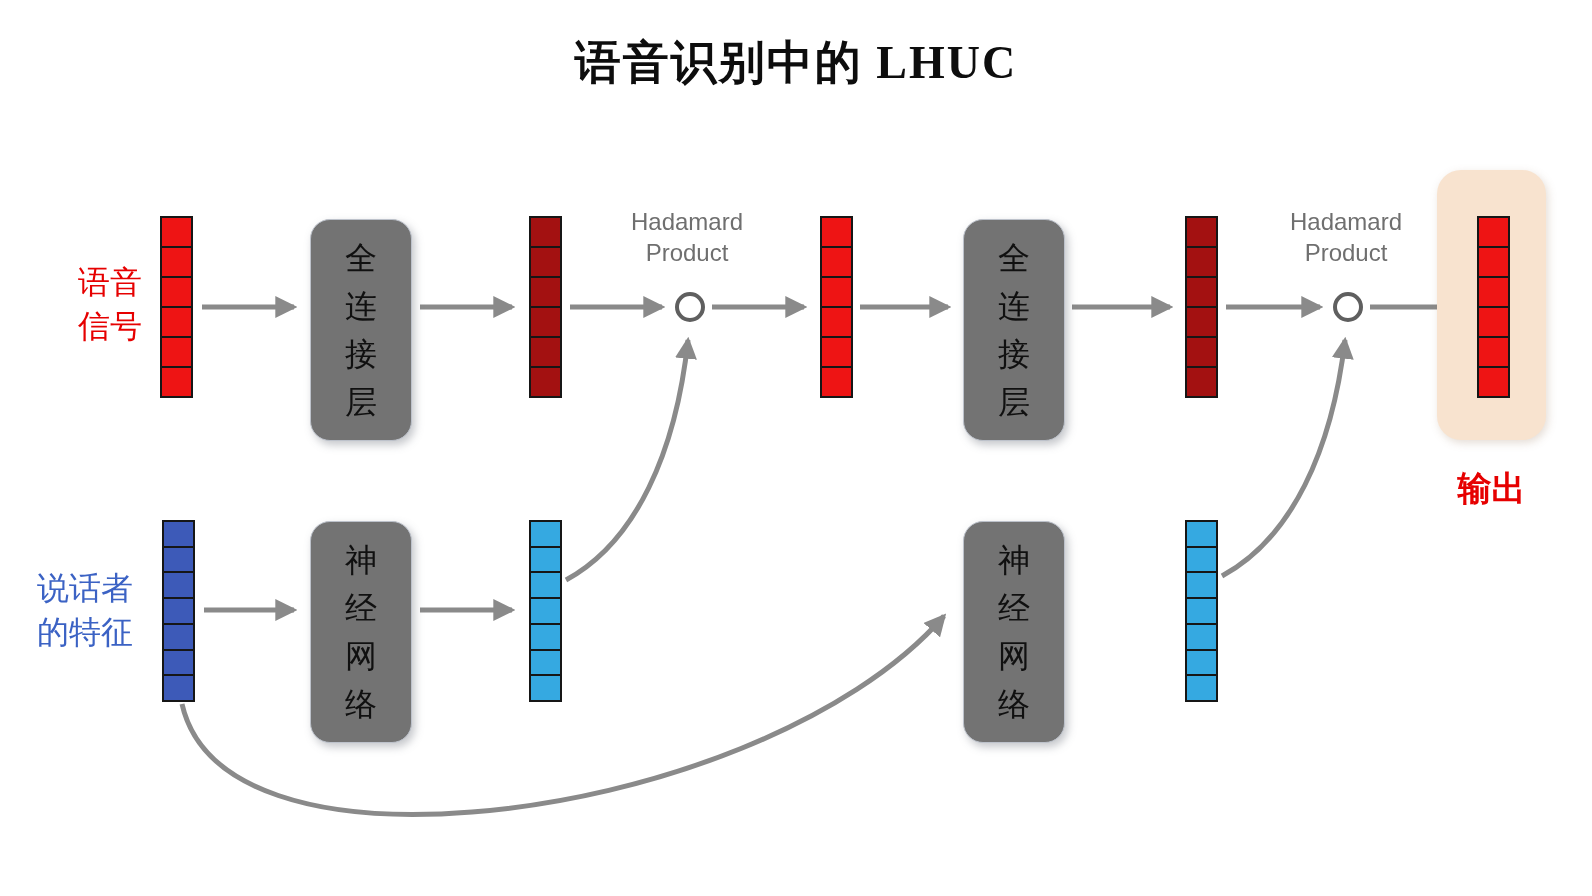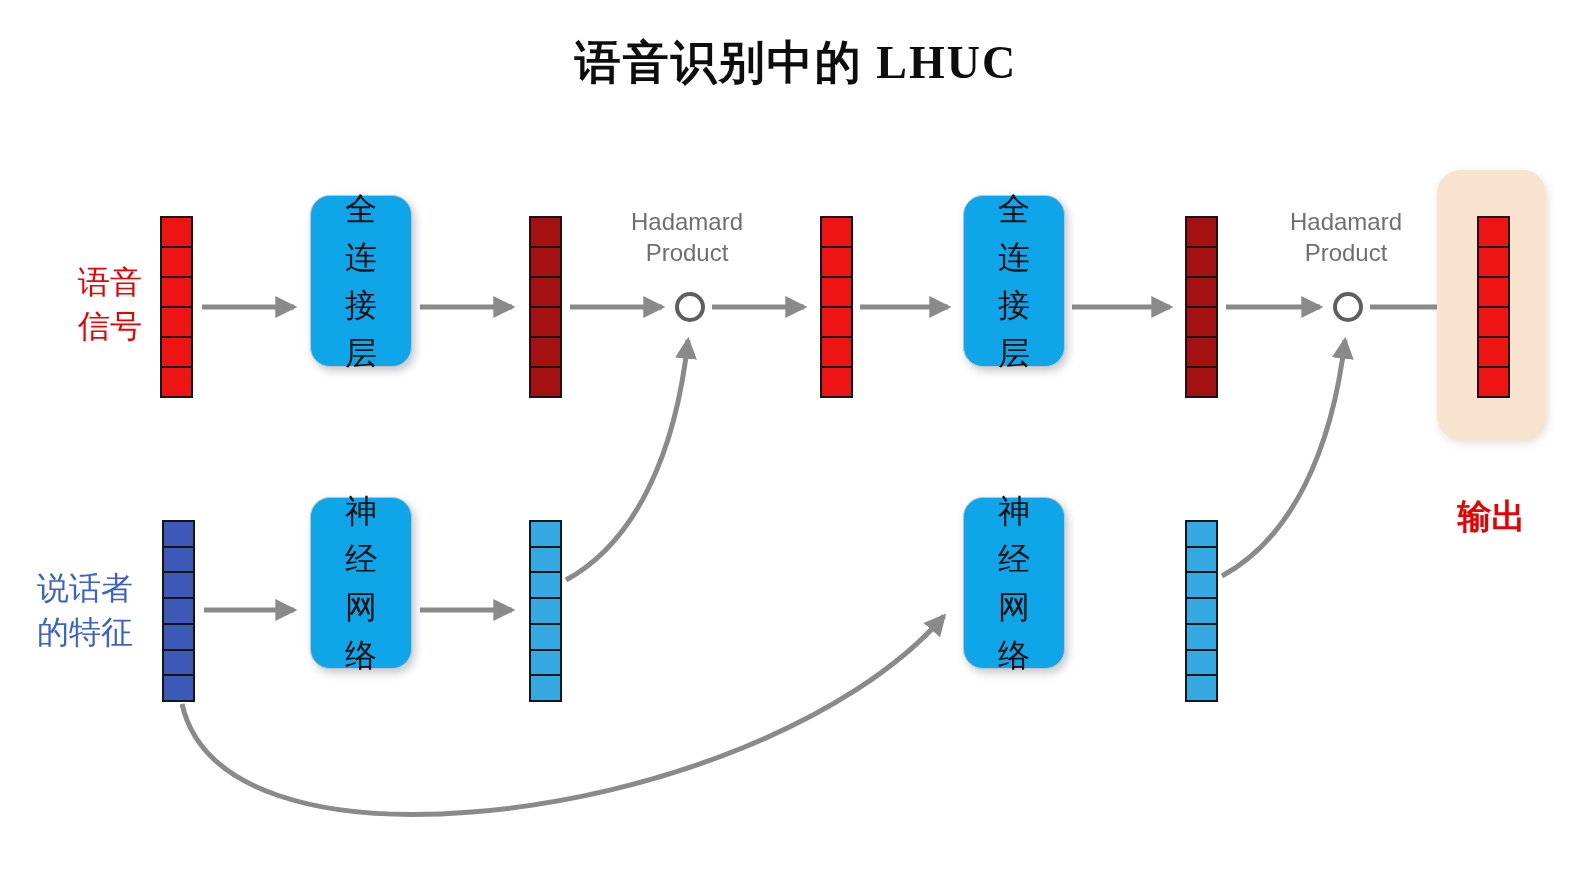--- a/index.html
+++ b/index.html
@@ -25,24 +25,24 @@
   .vector {
     position: absolute; width: 33px; height: 182px;
     display: flex; flex-direction: column;
   }
   .vector .cell {
     flex: 1; border: 2px solid #161616; margin-top: -2px;
   }
   .vector .cell:first-child { margin-top: 0; }
 
   .gbox {
-    position: absolute; width: 102px; height: 172px;
-    background: #0ea5e9; border: 1px solid #bdc2cb; border-radius: 20px;
+    position: absolute; width: 102px; height: 222px;
+    background: #737373; border: 1px solid #bdc2cb; border-radius: 20px;
     box-shadow: 3px 4px 9px rgba(90,95,105,0.35);
-    display: flex; align-items: center; justify-content: center;
+    display: flex; align-items: center; justify-content: center; margin-top: 24px;
   }
   .gbox .vtext {
     width: 1em; font-size: 32px; line-height: 48px; color: #101010;
     text-align: center; word-break: break-all;
   }
 
   .hadamard-label {
     position: absolute; width: 210px; text-align: center; white-space: pre-line;
     font-family: "Liberation Sans", sans-serif;
     font-size: 24px; line-height: 31px; color: #6f6f6f;
@@ -91,21 +91,21 @@
   </svg>
 
   <h1 class="title">语音识别中的 LHUC</h1>
 
   <div class="side-label" style="left: 62px; top: 260px; width: 96px; color: rgb(230, 0, 0);">语音
 信号</div>
   <div class="side-label" style="left: 18px; top: 566px; width: 134px; color: rgb(59, 98, 196);">说话者
 的特征</div>
 
   <div class="output-panel"></div>
-  <div class="output-label" style="color: rgb(230, 0, 0); margin-top: 28px;">输出</div>
+  <div class="output-label" style="color: rgb(230, 0, 0);">输出</div>
 
   <div class="vector" style="left:160px; top:216px;">
       <div class="cell" style="background: rgb(238, 20, 20);"></div>
       <div class="cell" style="background: rgb(238, 20, 20);"></div>
       <div class="cell" style="background: rgb(238, 20, 20);"></div>
       <div class="cell" style="background: rgb(238, 20, 20);"></div>
       <div class="cell" style="background: rgb(238, 20, 20);"></div>
       <div class="cell" style="background: rgb(238, 20, 20);"></div>
     </div>
   <div class="vector" style="left:529px; top:216px;">

